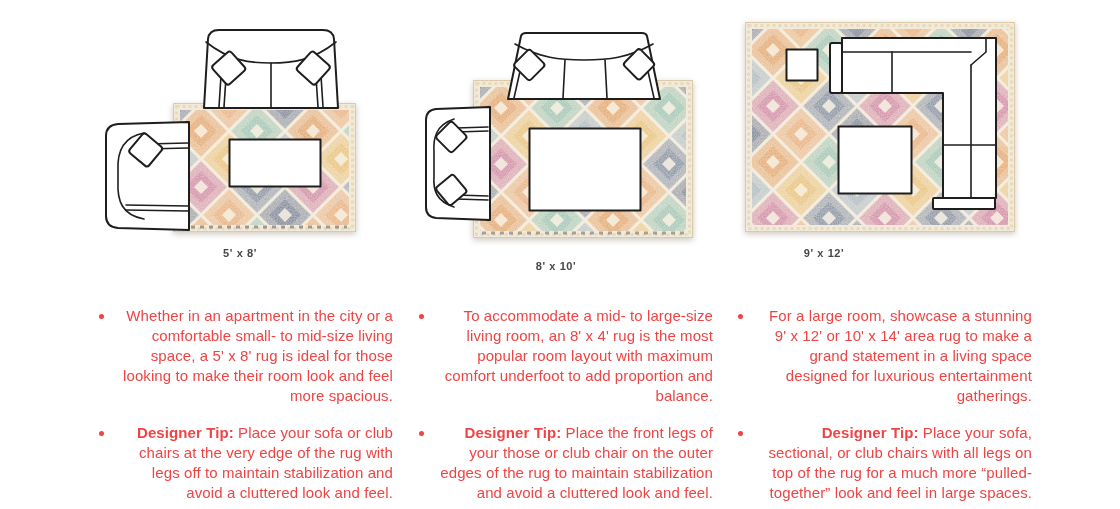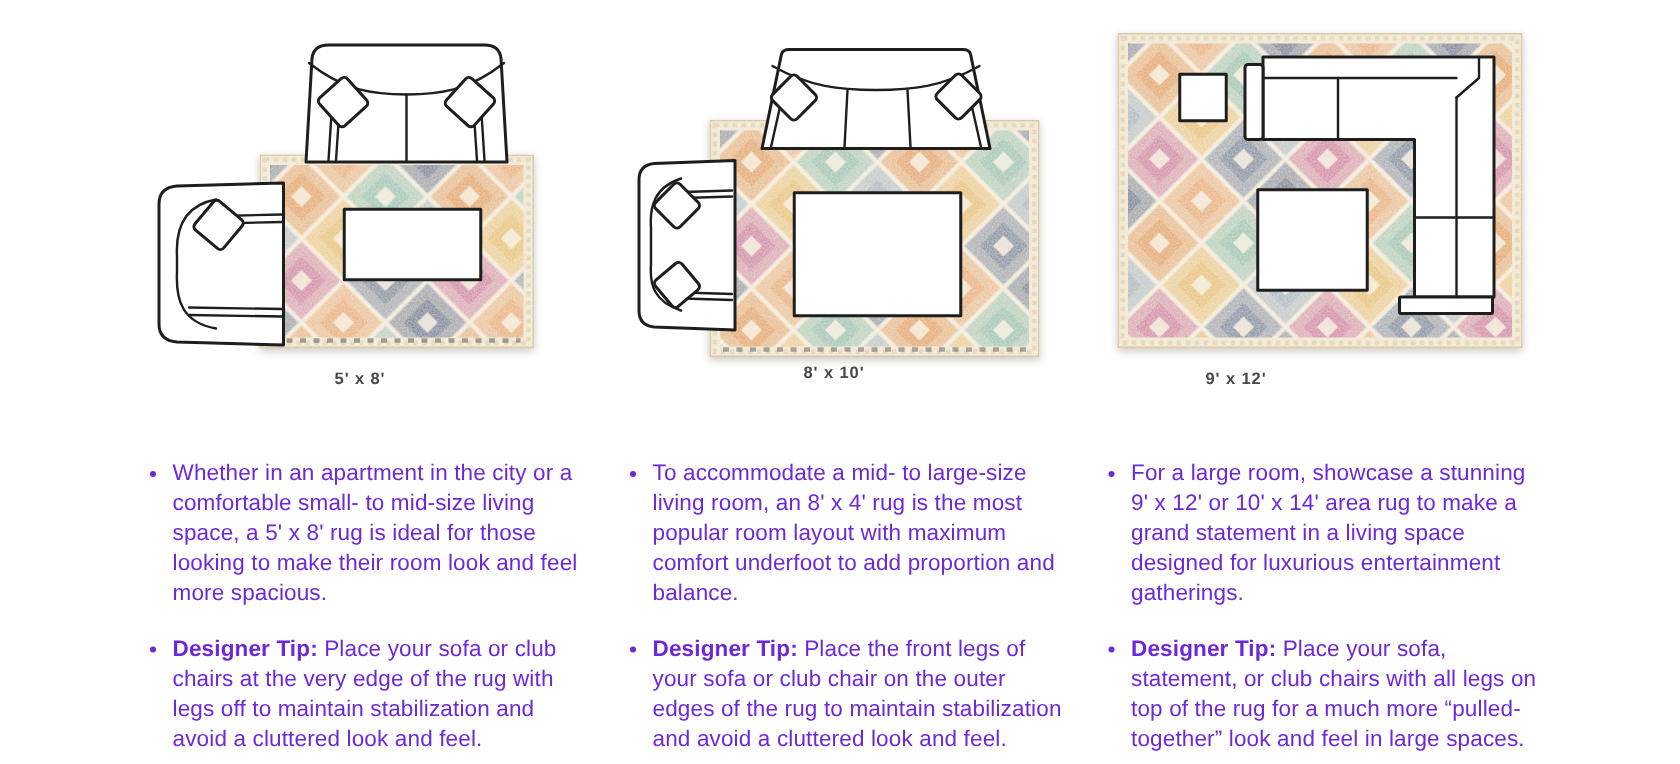--- a/index.html
+++ b/index.html
@@ -1,35 +1,35 @@
 <!DOCTYPE html>
 <html><head>
 <meta charset="utf-8">
 <style>
   html,body{margin:0;padding:0;background:#ffffff;}
   .stage{
     position:relative;width:1120px;height:509px;background:#ffffff;overflow:hidden;
-    font-family:"Liberation Sans", sans-serif;color:#1b1b1b;
+    font-family:"Liberation Sans", sans-serif;color:#1b1b1b;text-align:right;
   }
   .abs{position:absolute;}
   svg.rug{filter:drop-shadow(0 2px 3px rgba(90,70,40,.30));}
   svg.furn{overflow:visible;}
   .furn path, .furn line, .furn rect, .furn polyline{
     fill:none;stroke:#1e1e1e;stroke-width:2;stroke-linejoin:round;stroke-linecap:round;
   }
   .furn .body{fill:#ffffff;}
   .furn .thin{stroke-width:1.6;}
   .size-label{
     position:absolute;transform:translateX(-50%);
     font-size:11px;font-weight:bold;color:#474747;letter-spacing:.6px;white-space:nowrap;
   }
   .text-col{position:absolute;top:306px;width:296px;}
   .text-col ul{margin:0;padding:0 0 0 18px;list-style:disc;}
   .text-col li{
-    font-size:15px;line-height:20px;margin:0 0 17px 0;color:#6d28d9;
+    font-size:15px;line-height:20px;margin:0 0 17px 0;color:#ef4444;
     letter-spacing:.1px;
   }
   .text-col li:last-child{margin-bottom:17px;}
   .tip-label{font-weight:bold;}
   .defs-holder{position:absolute;width:0;height:0;overflow:hidden;}
 </style>
 </head>
 <body>
 
 <div class="stage">
@@ -123,21 +123,21 @@
     <path class="thin" d="M34,24 L66,23 M34,28 L66,27"></path>
     <path class="thin" d="M34,91 L66,92 M34,95 L66,96"></path>
     <rect class="body" x="18" y="21" width="23" height="23" rx="3" transform="rotate(-45 30 33)"></rect>
     <rect class="body" x="18" y="74" width="23" height="23" rx="3" transform="rotate(-40 30 86)"></rect>
   </svg>
 
   <svg class="furn abs" style="left:528px;top:127px" width="114" height="85" viewBox="0 0 114 85">
     <rect class="body" x="1.5" y="1.5" width="111" height="82" stroke-width="2.5"></rect>
   </svg>
 
-  <div class="size-label" style="left:556px;top:243px">8' x 10'</div>
+  <div class="size-label" style="left:556px;top:260px">8' x 10'</div>
 
   <svg class="rug abs" style="left:745px;top:22px" width="270" height="210">
     <rect x="0.5" y="0.5" width="269" height="209" fill="#efe5d0" stroke="#cbb98f" stroke-width="1"></rect>
     <rect x="7" y="7" width="256" height="196" fill="url(#rugpat)"></rect>
     <rect x="3.5" y="3.5" width="263" height="203" fill="none" stroke="#dcc79e" stroke-width="3" stroke-dasharray="3 3" opacity=".8"></rect>
     <rect x="0" y="0" width="270" height="210" filter="url(#distress)"></rect>
   </svg>
 
   <svg class="furn abs" style="left:785px;top:48px" width="34" height="34" viewBox="0 0 34 34">
     <rect class="body" x="1.5" y="1.5" width="31" height="31" stroke-width="2.5"></rect>
@@ -170,29 +170,29 @@
       </li>
     </ul>
   </div>
 
   <div class="text-col" style="left:417px">
     <ul>
       <li>
         <span>To accommodate a mid- to large-size living room, an 8' x 4' rug is the most popular room layout with maximum comfort underfoot to add proportion and balance.</span>
       </li>
       <li>
-        <span class="tip-label">Designer Tip:</span><span> Place the front legs of your sofa or club chair on the outer edges of the rug to maintain stabilization and avoid a cluttered look and feel.</span>
+        <span class="tip-label">Designer Tip:</span><span> Place the front legs of your those or club chair on the outer edges of the rug to maintain stabilization and avoid a cluttered look and feel.</span>
       </li>
     </ul>
   </div>
 
   <div class="text-col" style="left:736px">
     <ul>
       <li>
         <span>For a large room, showcase a stunning 9' x 12' or 10' x 14' area rug to make a grand statement in a living space designed for luxurious entertainment gatherings.</span>
       </li>
       <li>
-        <span class="tip-label">Designer Tip:</span><span> Place your sofa, statement, or club chairs with all legs on top of the rug for a much more “pulled-together” look and feel in large spaces.</span>
+        <span class="tip-label">Designer Tip:</span><span> Place your sofa, sectional, or club chairs with all legs on top of the rug for a much more “pulled-together” look and feel in large spaces.</span>
       </li>
     </ul>
   </div>
 
 </div>
 
 </body></html>

